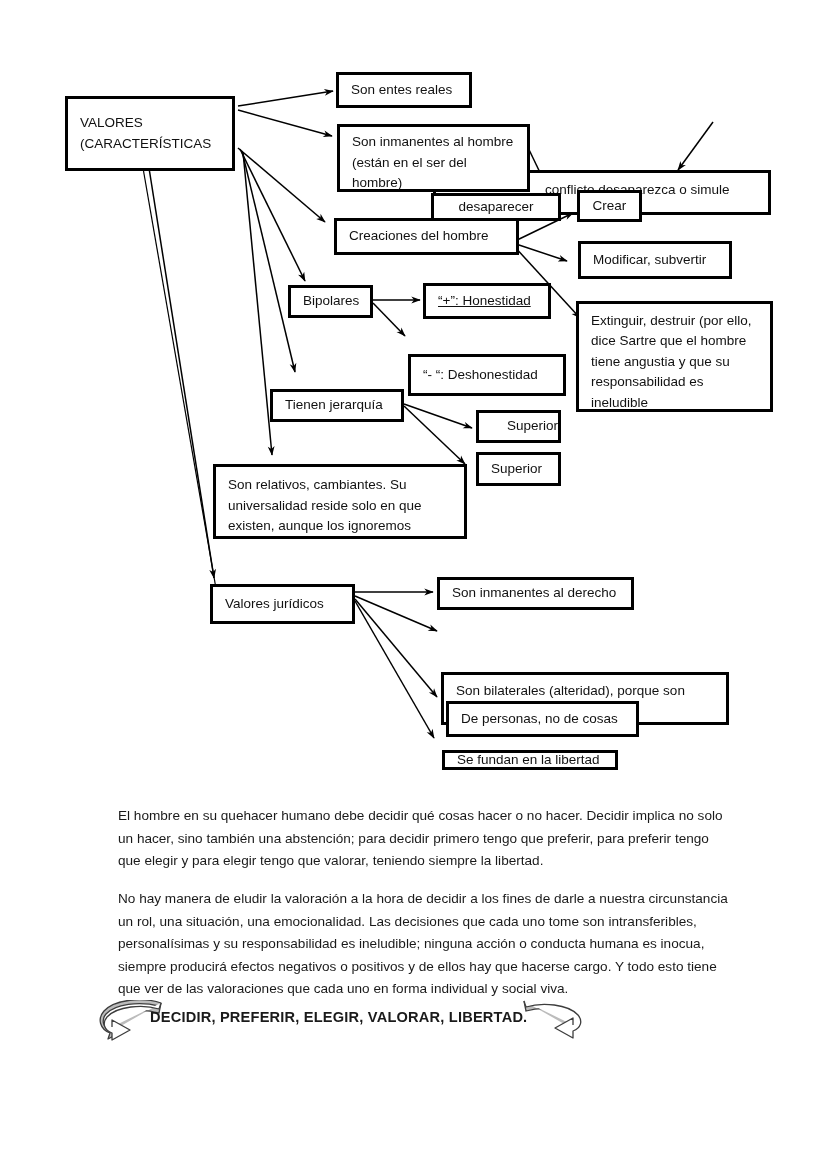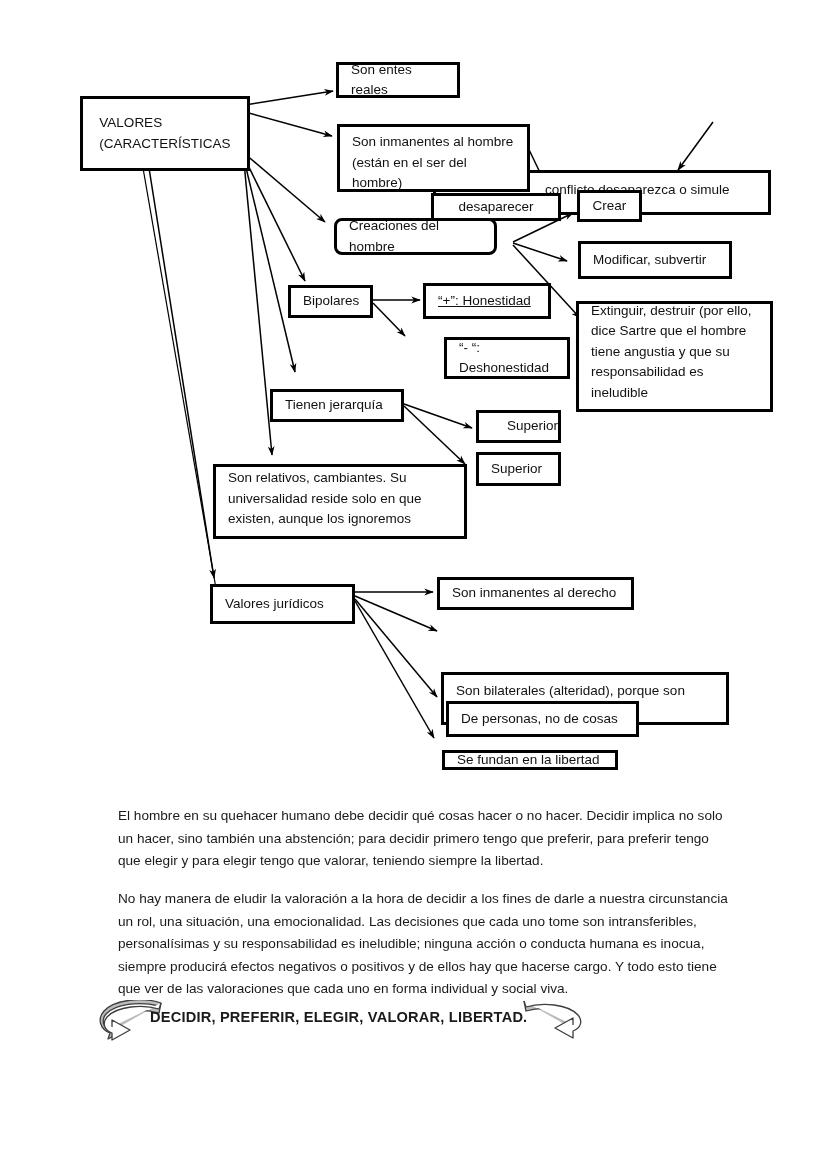--- a/index.html
+++ b/index.html
@@ -92,26 +92,26 @@
       <path d="M404,404 L472,428"></path>
       <path d="M404,406 L465,464"></path>
 
       <path d="M355,592 L433,592"></path>
       <path d="M355,596 L437,631"></path>
       <path d="M355,599 L437,697"></path>
       <path d="M355,601 L434,738"></path>
     </g>
   </svg>
 
-  <div class="node" style="left:80px;top:96px;width:170px;height:75px;justify-content:center;">
+  <div class="node" style="left:65px;top:96px;width:170px;height:75px;">
     <span class="txt">VALORES
 (CARACTERÍSTICAS</span>
   </div>
 
-  <div class="node" style="left:336px;top:62px;width:124px;height:36px;">
+  <div class="node" style="left:336px;top:72px;width:136px;height:36px;">
     <span class="txt">Son entes reales</span>
   </div>
 
   <div class="node over" style="left:337px;top:124px;width:193px;height:68px;align-items:flex-start;padding-top:5px;">
     <span class="txt">Son inmanentes al hombre
 (están en el ser del
 hombre)</span>
   </div>
 
   <div class="node banner" style="left:433px;top:170px;width:338px;height:45px;">
@@ -119,61 +119,61 @@
   </div>
 
   <div class="node over" style="left:431px;top:193px;width:130px;height:28px;justify-content:center;">
     <span class="txt">desaparecer</span>
   </div>
 
   <div class="node over" style="left:577px;top:190px;width:65px;height:32px;justify-content:center;">
     <span class="txt">Crear</span>
   </div>
 
-  <div class="node over" style="left:334px;top:218px;width:163px;height:37px;border-radius:8px;">
+  <div class="node over" style="left:334px;top:218px;width:185px;height:37px;">
     <span class="txt">Creaciones del hombre</span>
   </div>
 
   <div class="node" style="left:578px;top:241px;width:154px;height:38px;">
     <span class="txt">Modificar, subvertir</span>
   </div>
 
   <div class="node" style="left:288px;top:285px;width:85px;height:33px;">
     <span class="txt">Bipolares</span>
   </div>
 
   <div class="node" style="left:423px;top:283px;width:128px;height:36px;text-decoration:underline;">
     <span class="txt">“+”: Honestidad</span>
   </div>
 
-  <div class="node" style="left:408px;top:337px;width:126px;height:42px;margin-left:36px;">
+  <div class="node" style="left:408px;top:354px;width:158px;height:42px;">
     <span class="txt">“- “: Deshonestidad</span>
   </div>
 
-  <div class="node" style="left:576px;top:301px;width:197px;height:111px;align-items:flex-end;padding-top:17px;">
+  <div class="node" style="left:576px;top:301px;width:197px;height:111px;align-items:center;padding-top:17px;">
     <span class="txt">Extinguir, destruir (por ello,
 dice Sartre que el hombre
 tiene angustia y que su
 responsabilidad es
 ineludible</span>
   </div>
 
   <div class="node" style="left:270px;top:389px;width:134px;height:33px;">
     <span class="txt">Tienen jerarquía</span>
   </div>
 
   <div class="node" style="left:476px;top:410px;width:85px;height:33px;padding-left:28px;">
     <span class="txt">Superior</span>
   </div>
 
   <div class="node" style="left:476px;top:452px;width:85px;height:34px;">
     <span class="txt">Superior</span>
   </div>
 
-  <div class="node" style="left:213px;top:464px;width:254px;height:75px;align-items:flex-start;padding-top:1px;">
+  <div class="node" style="left:213px;top:464px;width:254px;height:75px;align-items:flex-start;padding-top:8px;">
     <span class="txt">Son relativos, cambiantes. Su
 universalidad reside solo en que
 existen, aunque los ignoremos</span>
   </div>
 
   <div class="node" style="left:437px;top:577px;width:197px;height:33px;">
     <span class="txt">Son inmanentes al derecho</span>
   </div>
 
   <div class="node" style="left:210px;top:584px;width:145px;height:40px;">

